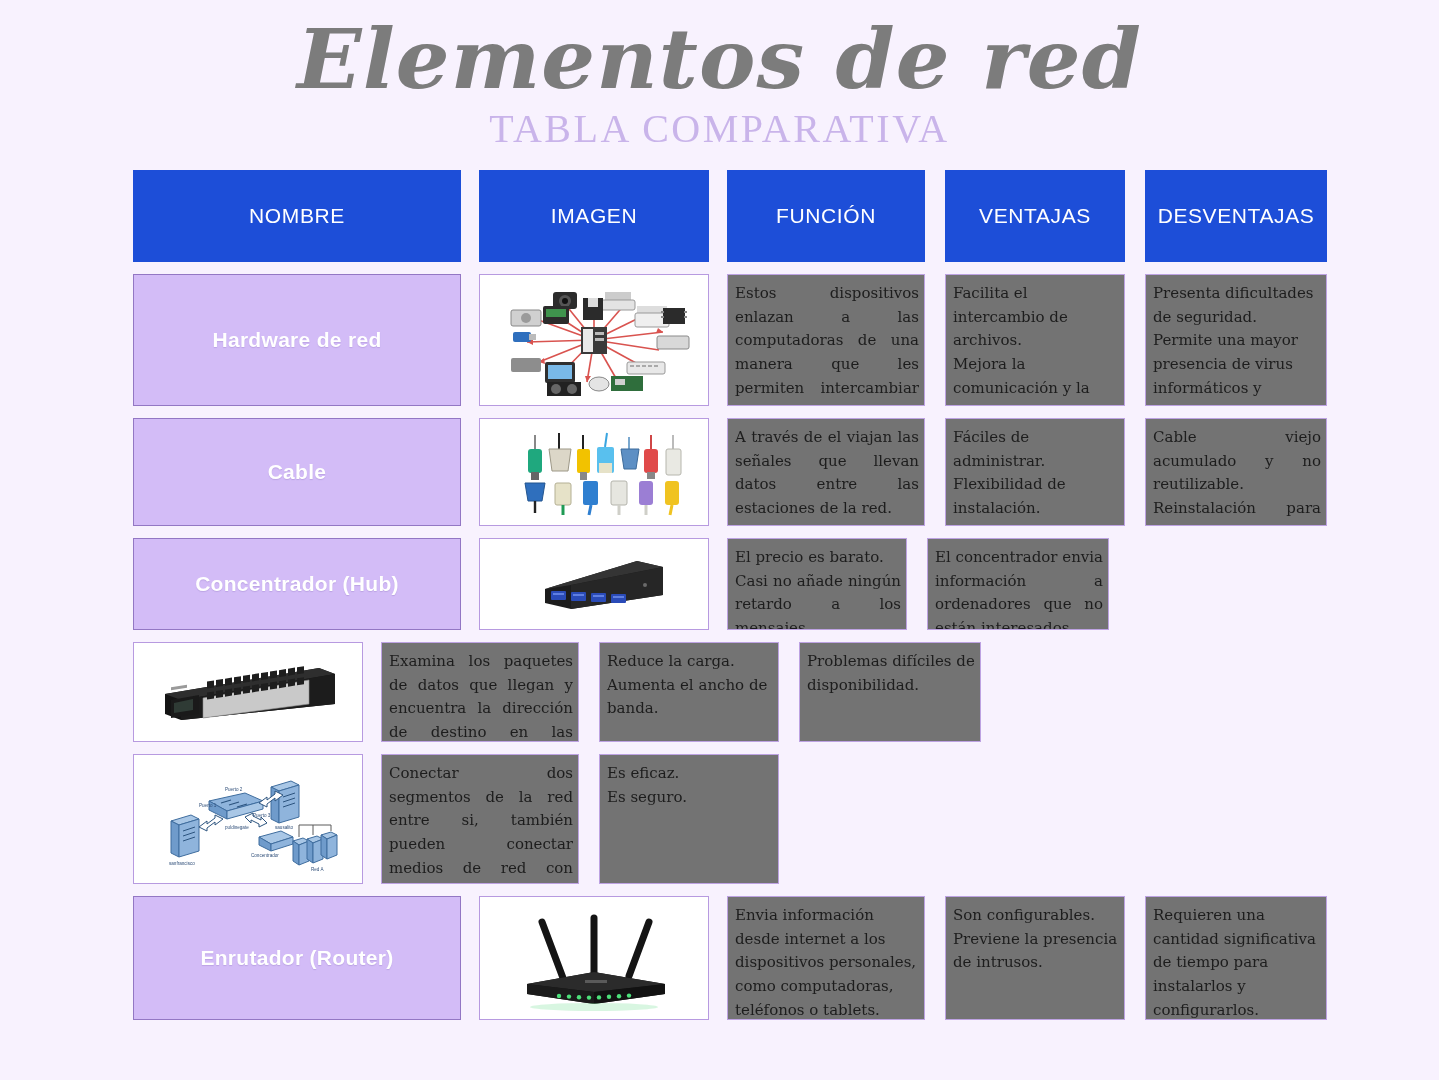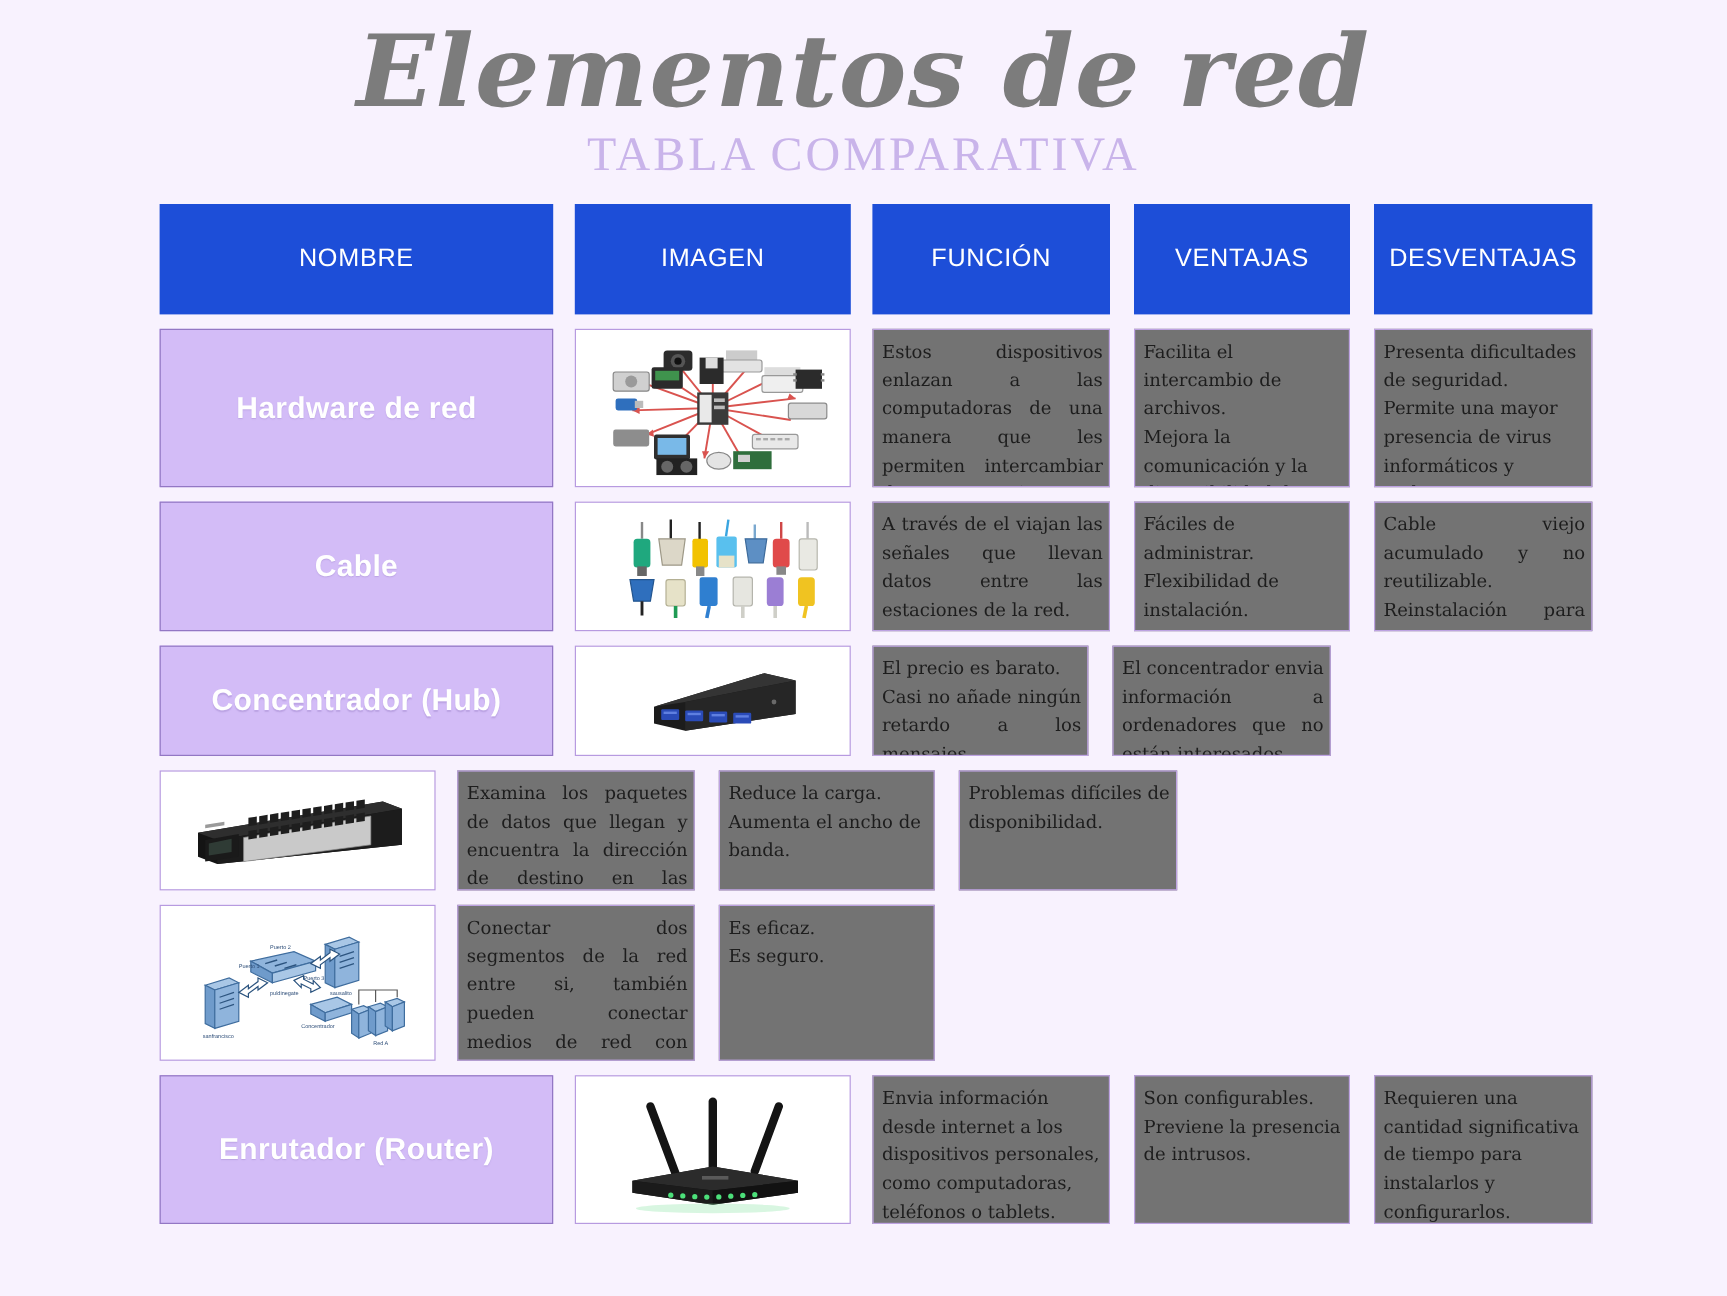--- a/index.html
+++ b/index.html
@@ -82,21 +82,21 @@
 
   
   .name-cell {
     background: #d3bcf7;
     border: 1.5px solid #9377c4;
     color: #ffffff;
     display: flex;
     align-items: center;
     justify-content: center;
     font-weight: bold;
-    font-size: 25px;
+    font-size: 21px;
     letter-spacing: 0.3px;
     text-shadow: 0 1px 1px rgba(120,90,170,.25);
   }
 
   
   .img-cell {
     background: #ffffff;
     border: 1.5px solid #b79ae0;
     display: flex;
     align-items: center;

